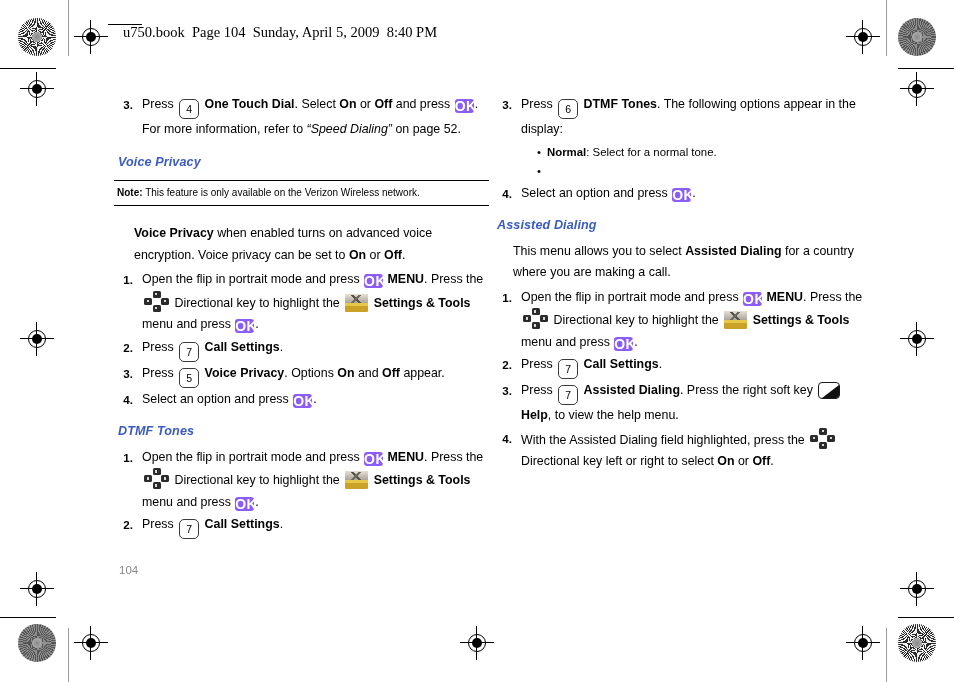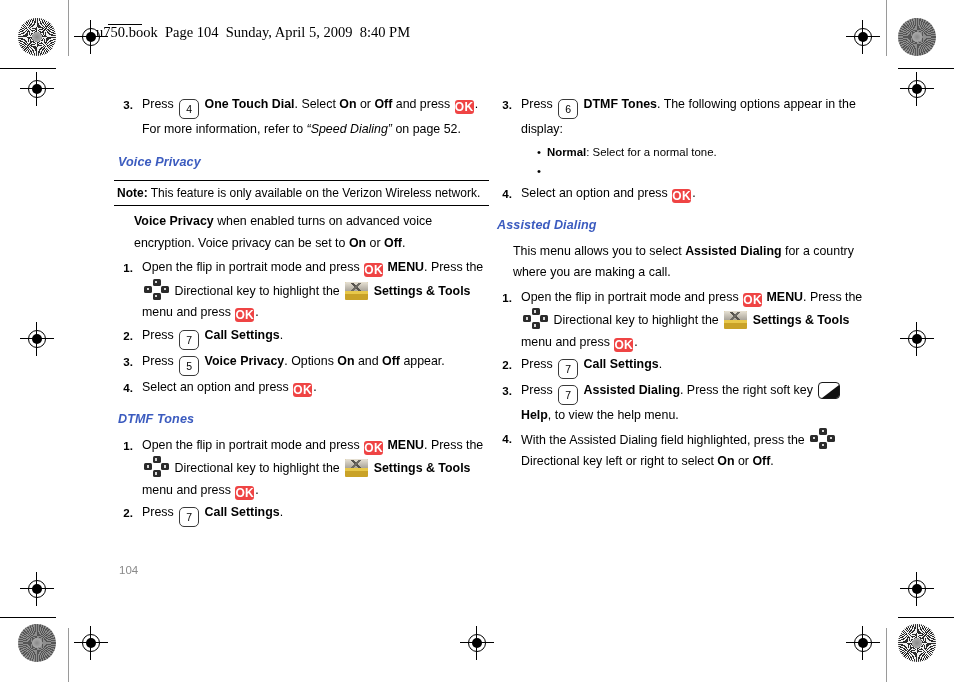--- a/index.html
+++ b/index.html
@@ -74,21 +74,21 @@
   }
 
   .trimline { position: absolute; background: #000; }
   .trimline.h { height: 1px; }
   .trimline.v { width: 1px; }
   .trimline.gray { background: #9a9a9a; }
 
   
   .page-header {
     position: absolute;
-    left: 96px;
+    left: 123px;
     top: 24px;
     font-family: "Liberation Serif", serif;
     font-size: 14.5px;
     color: #000;
     white-space: pre;
   }
   .header-rule {
     position: absolute;
     left: 108px;
     top: 24px;
@@ -112,25 +112,25 @@
   .heading {
     font-weight: bold;
     font-style: italic;
     font-size: 12.6px;
     margin: 11px 0 4px 4px;
     letter-spacing: 0.1px;
   }
 
   
   .note {
-    margin: 7px 0 5px 0;
+    margin: 7px 0 17px 0;
     border-top: 1.6px solid #000;
     border-bottom: 1.6px solid #000;
     padding: 4px 0 4px 3px;
-    font-size: 12px;
+    font-size: 10px;
     line-height: 16px;
   }
   .note b { font-weight: bold; }
 
   
   .para {
     margin: 3px 0 3px 12px;
     padding-left: 8px;
   }
 
@@ -168,24 +168,24 @@
 
   b, .b { font-weight: bold; }
   .italic-q { font-style: italic; }
 
   
   .icon-ok {
     display: inline-block;
     vertical-align: -3px;
     width: 19px;
     height: 14px;
-    background: #ef4444;
+    background: #8b5cf6;
     border-radius: 3px;
     color: #ffffff;
-    font-size: 12px;
+    font-size: 14px;
     font-weight: bold;
     line-height: 14px;
     text-align: center;
     letter-spacing: 0.4px;
     margin: 0 1px;
   }
 
   .icon-key {
     display: inline-block;
     vertical-align: -5px;

